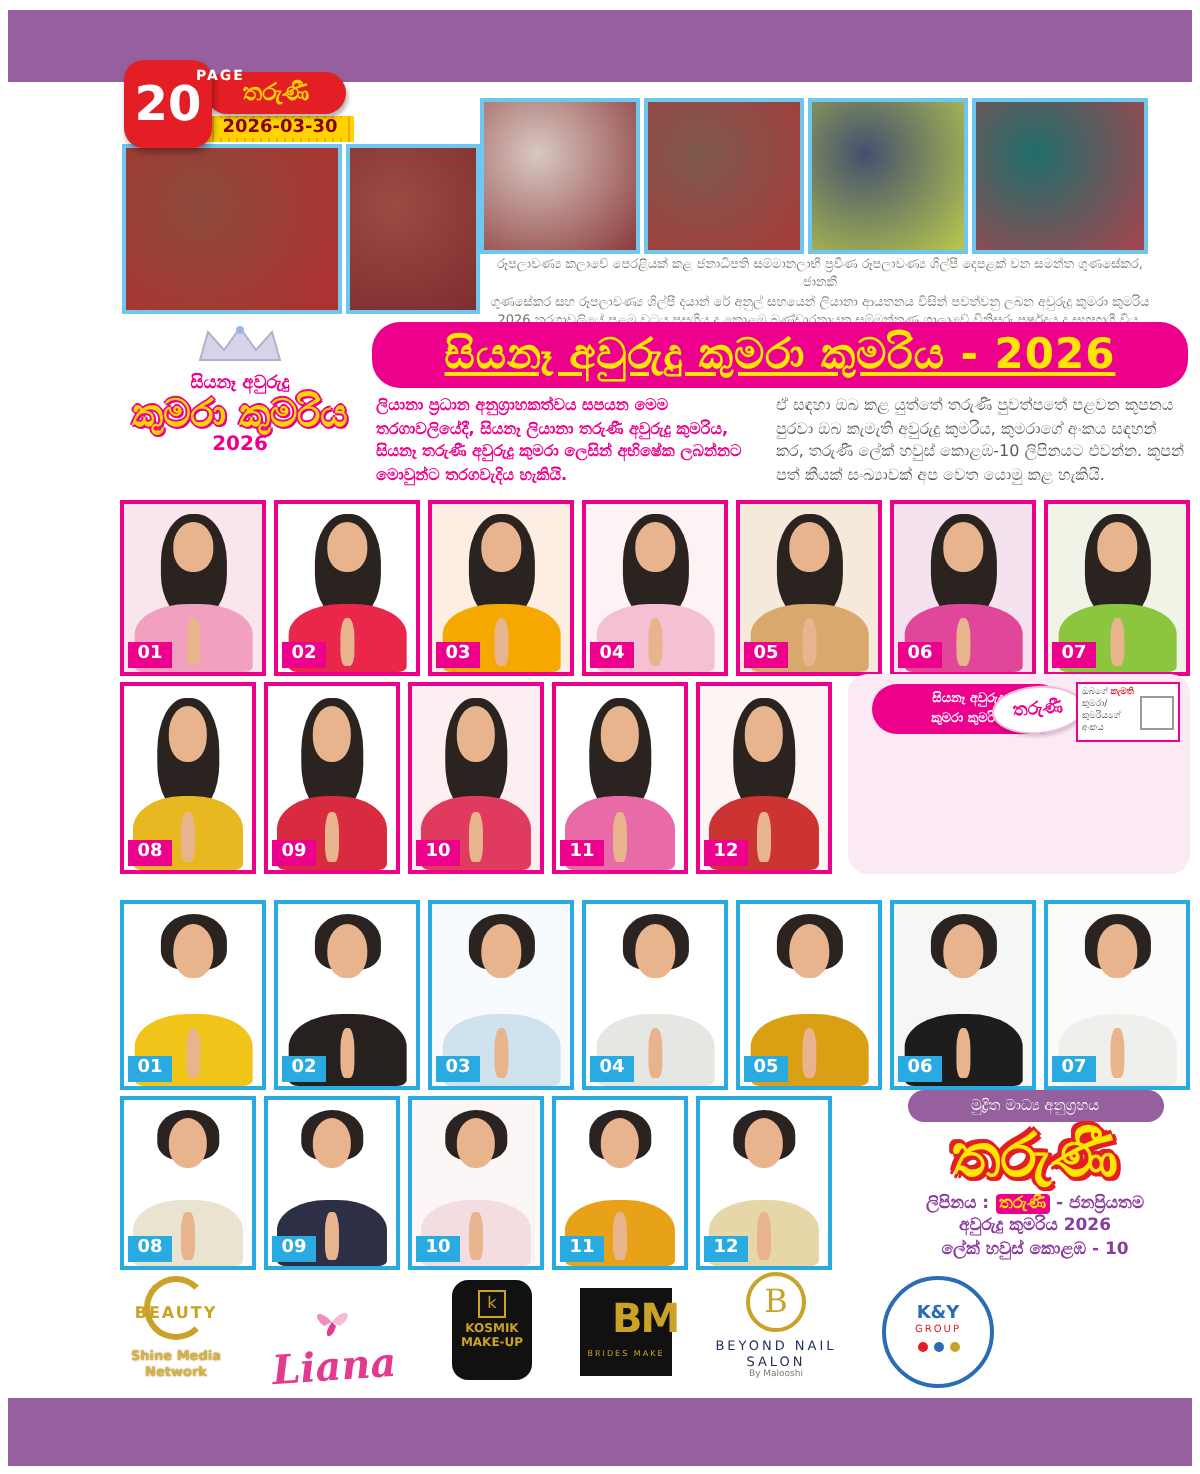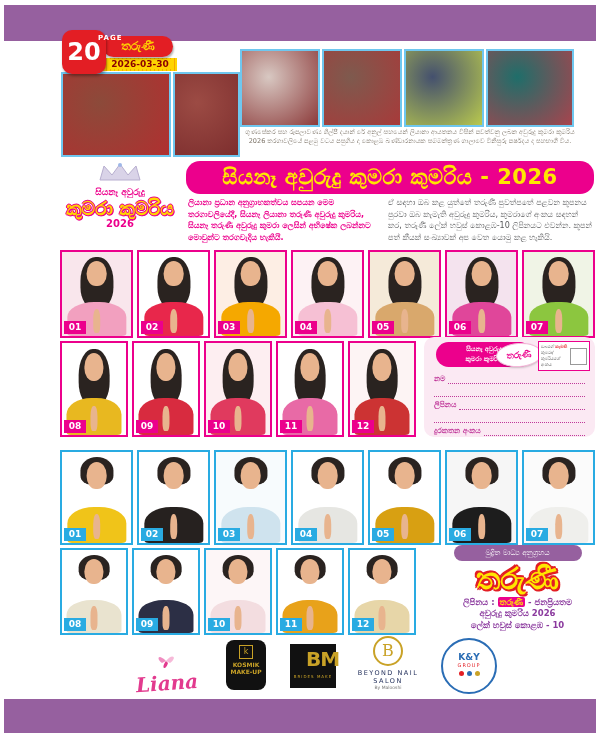--- a/index.html
+++ b/index.html
@@ -23,21 +23,21 @@
   .datestrip span{background:#ffd400;padding:0 4px;}
 
   
   .tphoto{position:absolute;border:2px solid #6fc7ef;box-sizing:border-box;}
   .caption{position:absolute;left:244px;top:128px;width:332px;text-align:center;
            font-size:6.5px;line-height:1.45;color:#7d7468;}
 
   
   .banner{position:absolute;left:186px;top:161px;width:408px;height:33px;background:#ec008c;
           border-radius:14px;color:#ffe600;font-weight:bold;font-size:21px;text-align:center;
-          line-height:33px;letter-spacing:.5px;}
+          line-height:33px;letter-spacing:.5px;text-decoration:underline;}
 
   
   .contest-logo{position:absolute;left:55px;top:162px;width:130px;height:84px;text-align:center;}
   .contest-logo .sub{font-size:9px;font-weight:bold;color:#ec008c;margin-top:1px;}
   .contest-logo .big{font-size:19px;font-weight:bold;color:#ffd400;line-height:20px;
     text-shadow:-1px 0 #ec008c,1px 0 #ec008c,0 -1px #ec008c,0 1px #ec008c,1px 1px #ec008c;}
   .contest-logo .yr{font-size:10px;font-weight:bold;color:#ec008c;}
 
   .intro-left{position:absolute;left:188px;top:197px;width:192px;font-size:8px;line-height:1.45;
               font-weight:bold;color:#ec008c;}
@@ -143,20 +143,21 @@
 
   <div id="topphotos">
       <div class="tphoto" style="left: 61px; top: 72px; width: 110px; height: 85px; background: radial-gradient(circle at 35% 35%, rgb(140, 74, 58), rgb(176, 48, 48));"></div>
       <div class="tphoto" style="left: 173px; top: 72px; width: 67px; height: 85px; background: radial-gradient(circle at 35% 35%, rgb(156, 75, 68), rgb(125, 46, 46));"></div>
       <div class="tphoto" style="left: 240px; top: 49px; width: 80px; height: 78px; background: radial-gradient(circle at 35% 35%, rgb(216, 200, 194), rgb(140, 58, 58));"></div>
       <div class="tphoto" style="left: 322px; top: 49px; width: 80px; height: 78px; background: radial-gradient(circle at 35% 35%, rgb(126, 90, 78), rgb(168, 58, 58));"></div>
       <div class="tphoto" style="left: 404px; top: 49px; width: 80px; height: 78px; background: radial-gradient(circle at 35% 35%, rgb(68, 80, 110), rgb(185, 201, 78));"></div>
       <div class="tphoto" style="left: 486px; top: 49px; width: 88px; height: 78px; background: radial-gradient(circle at 35% 35%, rgb(31, 110, 106), rgb(168, 68, 78));"></div>
     </div>
   <div class="caption" id="caption">
+      <div>රූපලාවණ්‍ය කලාවේ පෙරළියක් කළ ජනාධිපති සම්මානලාභී ප්‍රවීණ රූපලාවණ්‍ය ශිල්පී දෙපළක් වන සමන්ත ගුණසේකර, ජානකී</div>
       <div>ගුණසේකර සහ රූපලාවණ්‍ය ශිල්පී දයාන් රේ අනුල් සහයෙන් ලියානා ආයතනය විසින් පවත්වනු ලබන අවුරුදු කුමරා කුමරිය</div>
       <div>2026 තරගාවලියේ පළමු වටය පසුගිය දා කොළඹ බණ්ඩාරනායක සම්මන්ත්‍රණ ශාලාවේ විනිසුරු පර්ෂදය ද සහභාගී විය.</div>
     </div>
 
   <div class="banner">සියනෑ අවුරුදු කුමරා කුමරිය - 2026</div>
 
   <div class="contest-logo">
     <svg width="48" height="20" viewBox="0 0 48 20">
       <path d="M4 18 L8 4 L16 13 L24 2 L32 13 L40 4 L44 18 Z" fill="#d9d3e8" stroke="#b7aecf" stroke-width="1"></path>
       <circle cx="24" cy="3" r="2" fill="#9fb7e8"></circle>
@@ -401,54 +402,42 @@
     </div>
     <div class="coupon-oval">තරුණී</div>
     <div class="numbox">
       <div class="txt">
         <span>ඔබගේ </span><b>කැමති</b><br>
         <span>කුමරා/කුමරියගේ</span><br>
         <span>අංකය</span>
       </div>
       <div class="sq"></div>
     </div>
-    <div class="cfields">
-      <div class="frow">
-          <span class="lbl">නම</span>
-          <span class="dots"></span>
-        </div>
-      <div class="frow">
-          <span class="dots"></span>
-        </div>
-      <div class="frow">
-          <span class="lbl">ලිපිනය</span>
-          <span class="dots"></span>
-        </div>
-      <div class="frow">
-          <span class="dots"></span>
-        </div>
-      <div class="frow">
-          <span class="lbl">දුරකතන අංකය</span>
-          <span class="dots"></span>
-        </div>
-    </div>
   </div>
 
   <div class="promo">
     <div class="promo-pill">මුද්‍රිත මාධ්‍ය අනුග්‍රහය</div>
     <div class="promo-logo">තරුණී</div>
     <div class="promo-addr">
       <div>
         <span>ලිපිනය : </span><span class="hl">තරුණී</span><span> - ජනප්‍රියතම</span>
       </div>
       <div>අවුරුදු කුමරිය 2026</div>
       <div>ලේක් හවුස් කොළඹ - 10</div>
     </div>
   </div>
 
+  <div class="sponsor sp-beauty">
+    <div class="ring"></div>
+    <div class="t1">BEAUTY</div>
+    <div class="t2">
+      <span>Shine Media</span><br>
+      <span>Network</span>
+    </div>
+  </div>
 
   <div class="sponsor sp-liana">
     <svg width="22" height="20" viewBox="0 0 22 20">
       <path d="M10 10 C2 2 0 8 6 12 Z" fill="#f08cc0"></path>
       <path d="M10 10 C4 18 10 20 12 12 Z" fill="#e23a8e"></path>
       <path d="M10 10 C16 2 22 6 14 12 Z" fill="#f4a8ce" opacity=".8"></path>
     </svg><span class="t">Liana</span>
   </div>
 
   <div class="sponsor sp-kosmik">

